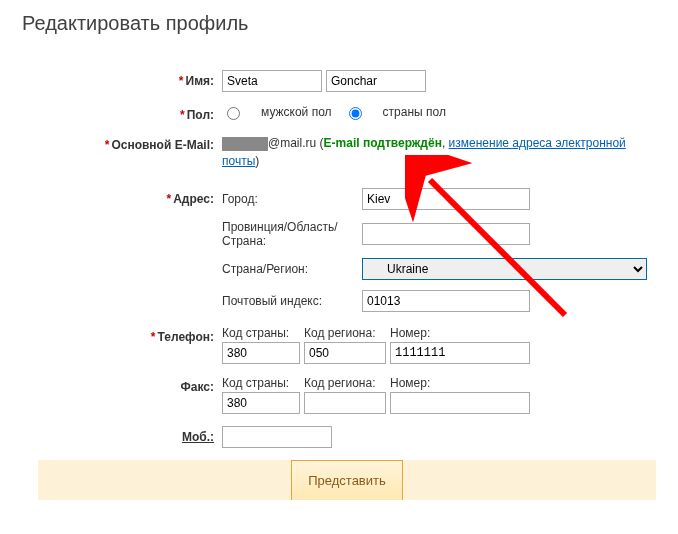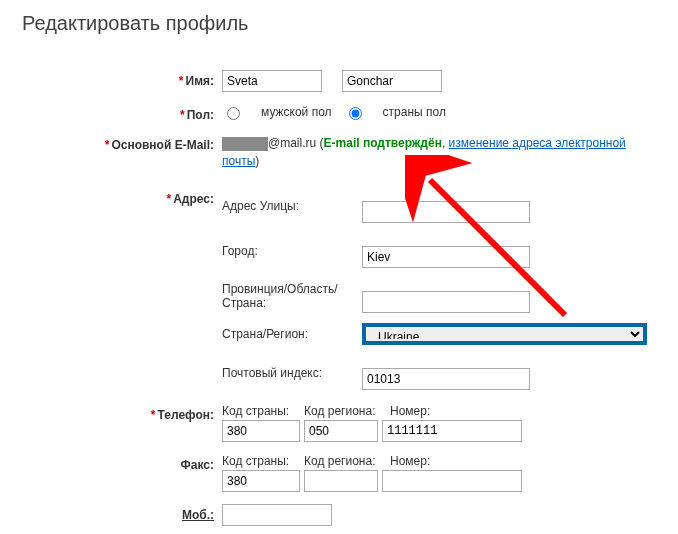--- a/index.html
+++ b/index.html
@@ -36,32 +36,32 @@
   }
   .form-label .req {
     color: #c00;
     margin-right: 2px;
   }
   .form-body {
     flex: 1;
     display: flex;
     align-items: flex-end;
     flex-wrap: wrap;
-    gap: 20px;
+    gap: 4px;
   }
   input[type="text"] {
     border: 1px solid #aaa;
     padding: 3px 4px;
     font-size: 12px;
     height: 22px;
     font-family: Arial, Helvetica, sans-serif;
   }
   select {
-    border: 4px solid #0369a1;
-    padding: 2px 8px;
+    border: 1px solid #0369a1;
+    padding: 2px 20px;
     font-size: 12px;
     height: 22px;
     font-family: Arial, Helvetica, sans-serif;
   }
   .w-first { width: 100px; }
   .w-last { width: 100px; }
   .radio-group {
     display: flex;
     align-items: center;
     gap: 4px;
@@ -97,33 +97,33 @@
   .sub-row {
     display:flex;
     align-items:center;
   }
   .sub-label {
     width: 140px;
     color:#333;
     font-size:12px;
   }
   .sub-field { flex:0 0 auto; }
-  .addr-input { width: 168px; margin-top: 13px; }
+  .addr-input { width: 168px; }
   .country-select { width: 285px; }
   .phone-block {
     display:flex;
     flex-direction:column;
     gap:2px;
   }
   .phone-labels, .phone-inputs { display:flex; gap:4px; }
   .phone-labels span:nth-child(1) { width:78px; }
   .phone-labels span:nth-child(2) { width:82px; }
   .phone-labels span:nth-child(3) { width:140px; }
   .phone-inputs input:nth-child(1) { width:78px; }
-  .phone-inputs input:nth-child(2) { width:74px; }
+  .phone-inputs input:nth-child(2) { width:82px; }
   .phone-inputs input:nth-child(3) { width:140px;font-family:Liberation Mono, monospace; }
   .mob-input { width: 110px; }
   .submit-bar {
     background: #fdf2d7;
     height: 40px;
     display:flex;
     align-items:center;
     justify-content:center;
     margin-top: 8px;
     margin-left: 16px;
@@ -188,24 +188,20 @@
     </div>
   </div>
 
   <div class="form-row" style="margin-top:18px;">
     <div class="form-label">
       <span class="req">*</span><span>Адрес:</span>
     </div>
     <div class="form-body">
       <div class="sub-block">
         <div class="sub-row">
-          <div class="sub-label">Адрес Улицы:</div>
-          <div class="sub-field"><input type="text" class="addr-input" value="" style=""></div>
-        </div>
-        <div class="sub-row">
           <div class="sub-label">Город:</div>
           <div class="sub-field"><input type="text" class="addr-input" value="Kiev" style=""></div>
         </div>
         <div class="sub-row">
           <div class="sub-label" style="white-space:pre-line;line-height:14px;">Провинция/Область/
 Страна:</div>
           <div class="sub-field"><input type="text" class="addr-input" value="" style=""></div>
         </div>
         <div class="sub-row">
           <div class="sub-label">Страна/Регион:</div>

